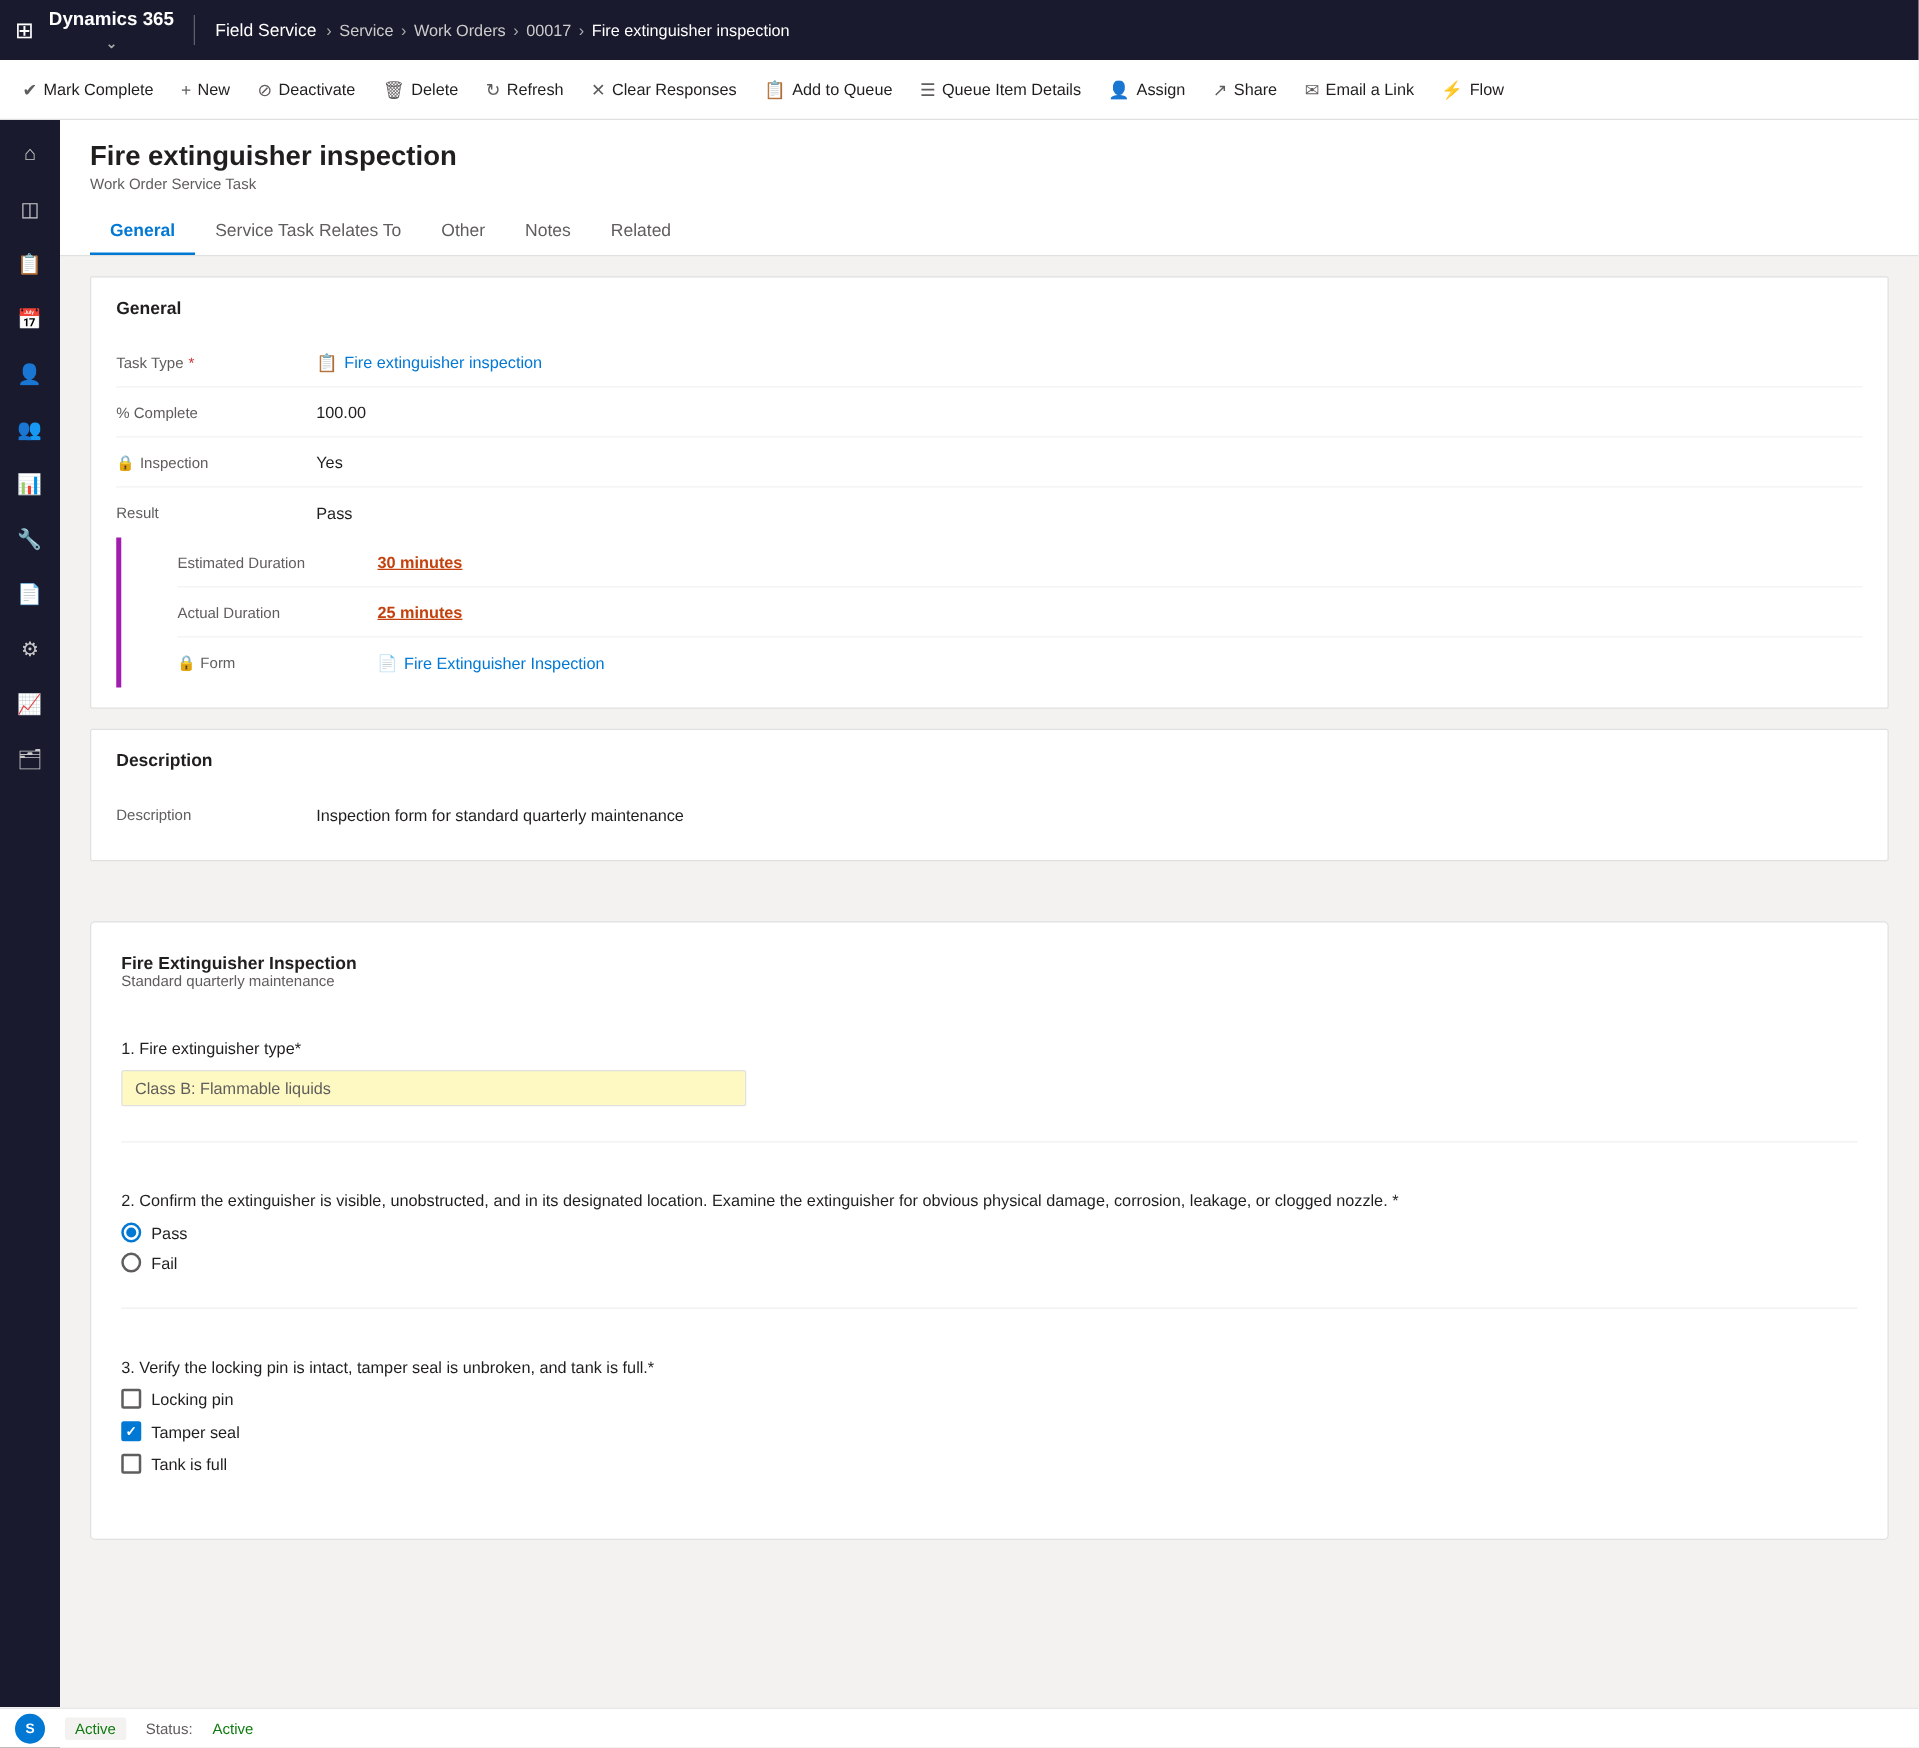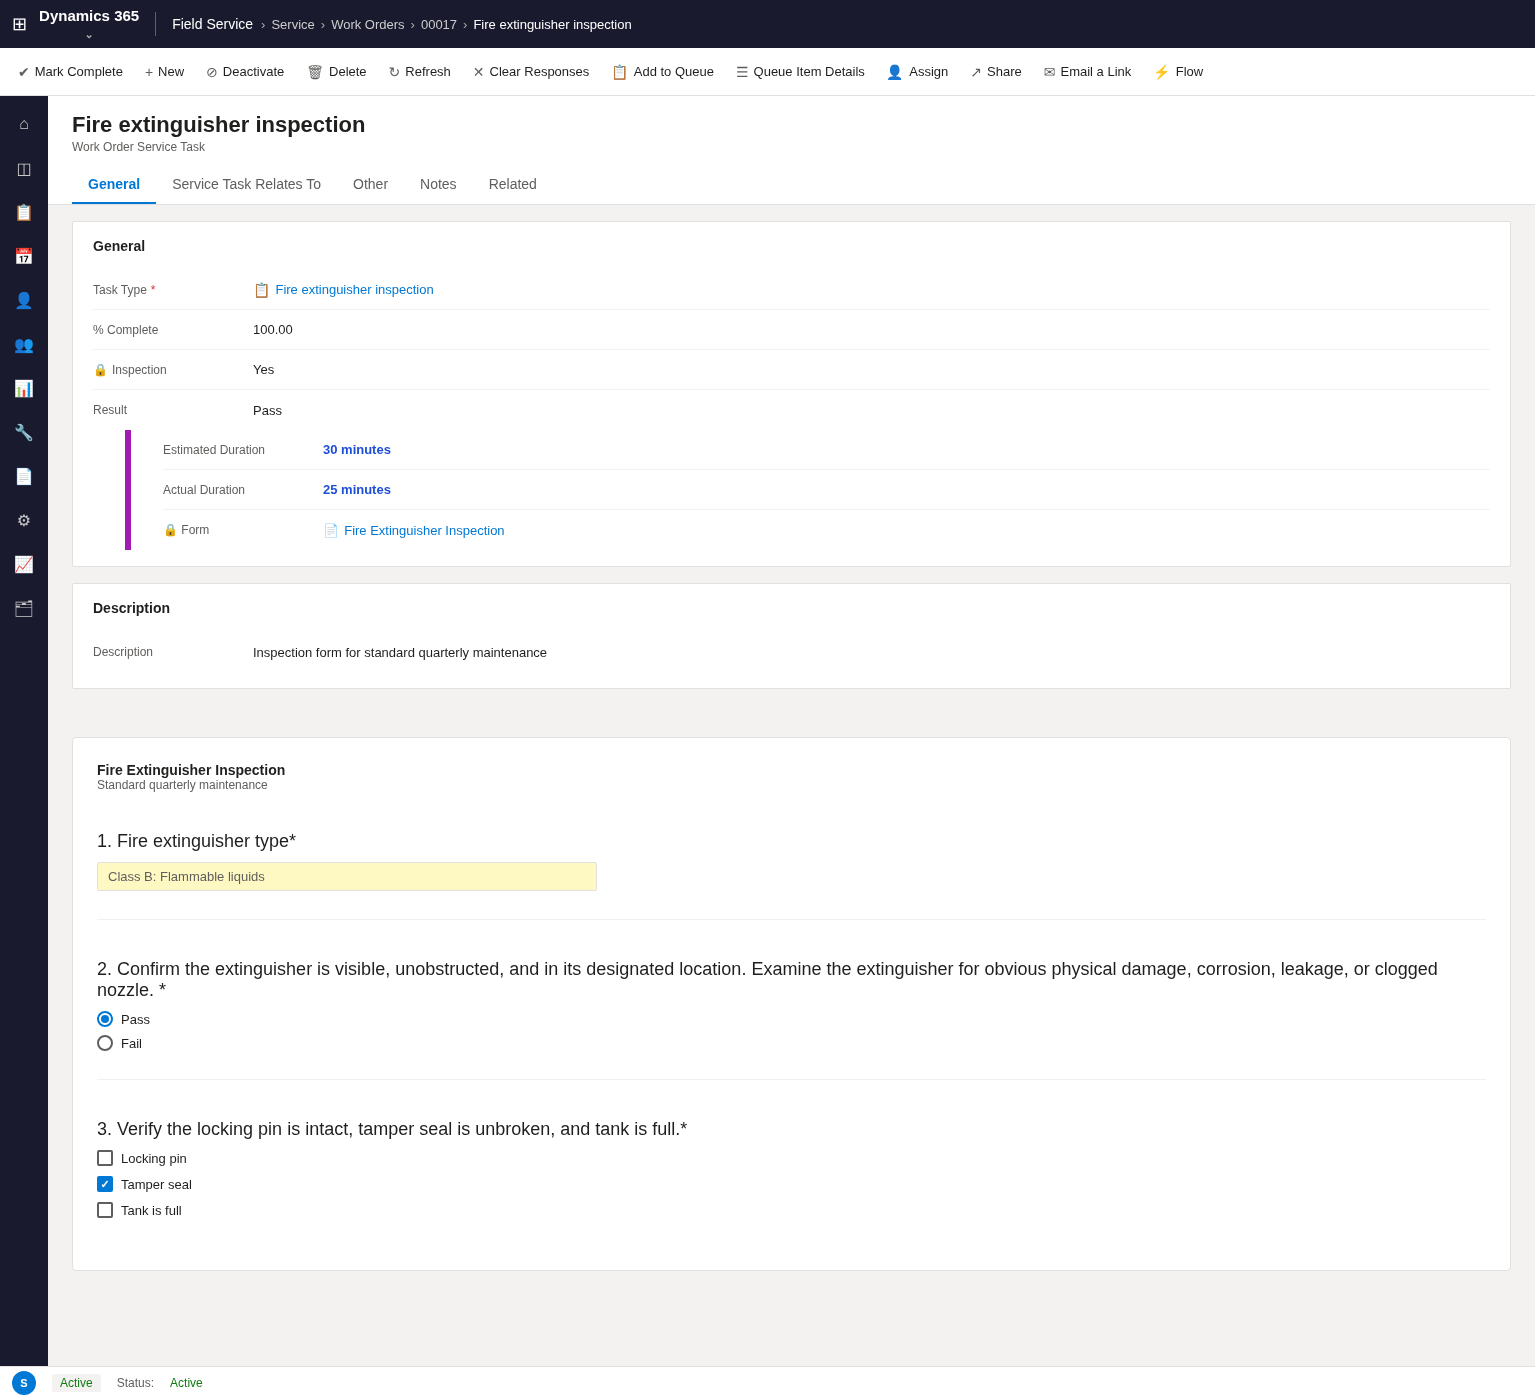--- a/index.html
+++ b/index.html
@@ -148,61 +148,61 @@
     }
     .form-label .required { color: #d13438; }
     .form-value {
       flex: 1;
       font-size: 13px;
       color: #201f1e;
     }
     .form-value.link { color: #0078d4; cursor: pointer; display: flex; align-items: center; gap: 5px; }
 
     .right-col {
-      padding-left: 32px;
-      border-left: 6px solid #a21caf;
-      margin-left: 32px;
+      padding-left: 45px;
+      border-left: 4px solid #a21caf;
     }
     .right-form-row {
       display: flex;
       align-items: center;
       padding: 8px 0;
       border-bottom: 1px solid #f3f2f1;
       min-height: 40px;
     }
     .right-form-row:last-child { border-bottom: none; }
     .right-label {
       width: 160px;
       font-size: 12px;
       color: #605e5c;
       flex-shrink: 0;
     }
     .right-value {
       flex: 1;
       font-size: 13px;
       font-weight: 600;
-      color: #1d4ed8;
+      color: #c2410c;
+      text-decoration: underline;
     }
 
     
     .inspection-card {
       background: white;
       border: 1px solid #e0e0e0;
       border-radius: 4px;
       margin: 16px 24px;
       padding: 24px;
     }
     .inspection-title { font-size: 14px; font-weight: 600; color: #201f1e; }
     .inspection-subtitle { font-size: 12px; color: #605e5c; margin-bottom: 20px; }
 
     .inspection-question {
       margin-bottom: 28px;
     }
     .question-text {
-      font-size: 18px;
+      font-size: 13px;
       color: #201f1e;
       margin-bottom: 10px;
       font-weight: 500;
       margin-top: 39px;
     }
     .text-input-field {
       width: 100%;
       max-width: 500px;
       padding: 6px 10px;
       border: 1px solid #e0e0e0;

